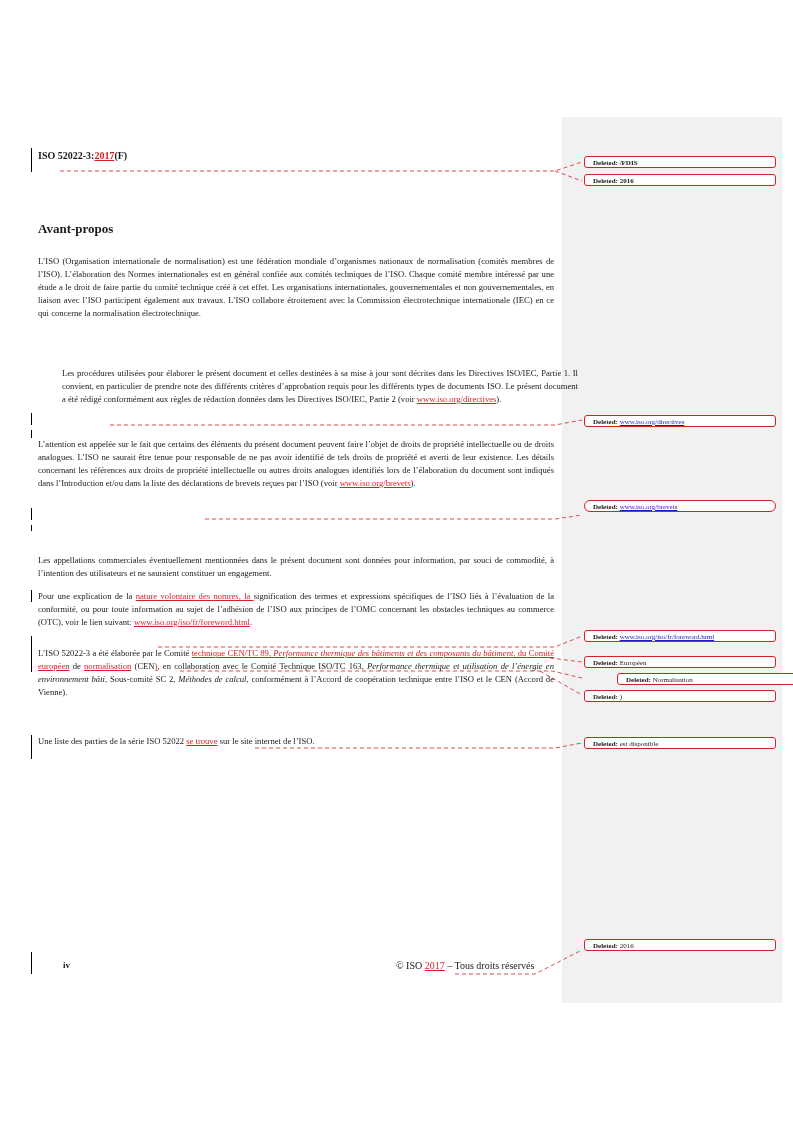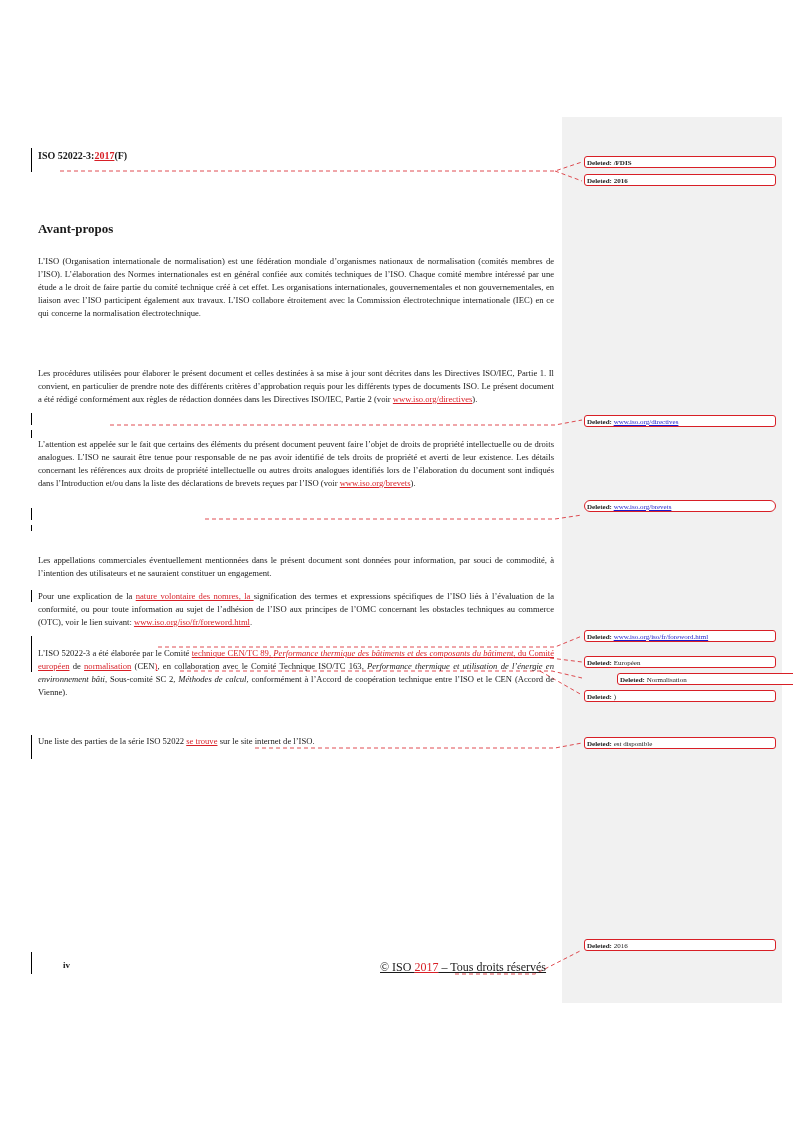--- a/index.html
+++ b/index.html
@@ -28,36 +28,35 @@
       position: absolute; left: 38px; top: 221px;
       font-size: 13px; font-weight: bold;
       font-family: "Liberation Serif", serif;
     }
     .change-bar {
       position: absolute; left: 31px; width: 1px; background: #000;
     }
     .comment {
       position: absolute; left: 584px; width: 192px; height: 12px;
       border: 1px solid #d81f26; border-radius: 3px; background: #ffffff;
-      font-size: 7px; line-height: 12px; padding-left: 2px; box-sizing: border-box;
+      font-size: 7px; line-height: 12px; padding-left: 8px; box-sizing: border-box;
       font-family: "Liberation Serif", serif; white-space: nowrap; overflow: hidden;
     }
     .comment .lbl { font-weight: bold; }
     .comment .link { color: #1a1acc; text-decoration: underline; }
     .bold-c { font-weight: bold; }
     svg.connectors { position: absolute; left: 0; top: 0; }
     .footer-page {
       position: absolute; left: 38px; top: 960px; font-size: 9px; font-weight: bold;
       font-family: "Liberation Serif", serif;
       padding-left: 25px;
     }
     .footer-copy {
-      position: absolute; left: 380px; top: 960px; font-size: 12px;
+      position: absolute; left: 396px; top: 960px; font-size: 10px;
       font-family: "Liberation Serif", serif;
-      text-decoration: underline;
     }
   </style>
 </head>
 <body>
 
 <div class="margin-panel"></div>
 
 <svg class="connectors" width="793" height="1122">
   <g stroke="#d81f26" stroke-width="0.8" stroke-dasharray="4,3" fill="none">
     <path d="M60 171 L555 171 L582 162"></path>
@@ -77,21 +76,21 @@
 <div class="change-bar" style="top:160px;height:12px;"></div>
 <div class="header">
   <span>ISO</span><span> 52022-3:</span><span class="ins">2017</span><span>(F)</span>
 </div>
 
 <div class="heading">Avant-propos</div>
 
 <div class="page-text" style="top:255px;">L’ISO (Organisation internationale de normalisation) est une fédération mondiale d’organismes nationaux de normalisation (comités membres de l’ISO). L’élaboration des Normes internationales est en général confiée aux comités techniques de l’ISO. Chaque comité membre intéressé par une étude a le droit de faire partie du comité technique créé à cet effet. Les organisations internationales, gouvernementales et non gouvernementales, en liaison avec l’ISO participent également aux travaux. L’ISO collabore étroitement avec la Commission électrotechnique internationale (IEC) en ce qui concerne la normalisation électrotechnique.</div>
 
 <div class="change-bar" style="top:413px;height:12px;"></div>
-<div class="page-text" style="top:367px;">
+<div class="page-text" style="top:367px;margin-left:24px;">
   <span>Les procédures utilisées pour élaborer le présent document et celles destinées à sa mise à jour sont décrites dans les Directives ISO/IEC, Partie 1. Il convient, en particulier de prendre note des différents critères d’approbation requis pour les différents types de documents ISO. Le présent  document a été rédigé conformément aux règles de rédaction données dans les Directives ISO/IEC, Partie 2 (voir </span><span class="ins-link">www.iso.org/directives</span><span>).</span>
 </div>
 
 <div class="change-bar" style="top:430px;height:8px;"></div>
 <div class="change-bar" style="top:508px;height:12px;"></div>
 <div class="page-text" style="top:438px;">
   <span>L’attention est appelée sur le fait que certains des éléments du présent document peuvent faire l’objet de droits de propriété intellectuelle ou de droits analogues. L’ISO ne saurait être tenue pour responsable de ne pas avoir identifié de tels droits de propriété et averti de leur existence. Les détails concernant les références aux droits de propriété intellectuelle ou autres droits analogues identifiés lors de l’élaboration du document sont indiqués dans l’Introduction et/ou dans la liste des déclarations de brevets reçues par l’ISO (voir </span><span class="ins-link">www.iso.org/brevets</span><span>).</span>
 </div>
 
 <div class="change-bar" style="top:525px;height:6px;"></div>

